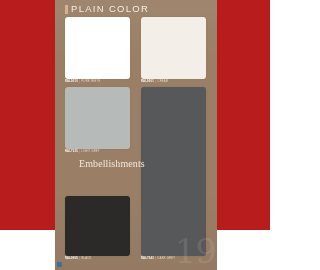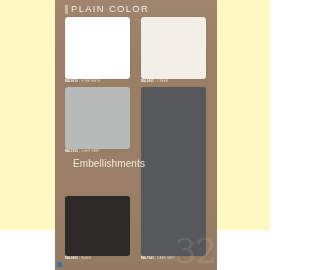--- a/index.html
+++ b/index.html
@@ -12,21 +12,21 @@
     height: 270px;
     overflow: hidden;
     font-family: "Liberation Sans", sans-serif;
     -webkit-font-smoothing: antialiased;
   }
 
   #page {
     position: relative;
     width: 270px;
     height: 230px;
-    background: #fef9c3;
+    background: #b91c1c;
   }
 
   
   #panel {
     position: absolute;
     left: 55px;
     top: 0px;
     width: 162px;
     height: 270px;
     background: #9a7f66;
@@ -114,24 +114,24 @@
 
   #card-black      { left: 10px;  top: 196px; width: 65px; }
   #card-black      .swatch { height: 60px; background: #2b2a28; }
 
   #card-darkgrey   { left: 86px;  top: 87px;  width: 65px; }
   #card-darkgrey   .swatch { height: 169px; background: #56585a; }
 
   
   #tagline {
     position: absolute;
-    left: 18px;
+    left: 24px;
     top: 158px;
     width: 72px;
-    font-family: Liberation Sans, sans-serif;
+    font-family: Liberation Serif, serif;
     font-size: 10px;
     line-height: 11.5px;
     color: #f1e8dd;
     font-weight: 300;
     letter-spacing: 0.1px;
   }
   #tagline .l2 { display: block; }
 
   
   #watermark {
@@ -211,18 +211,18 @@
         <span class="code">RAL9005</span>
         <span class="sep">|</span>
         <span class="name">BLACK</span>
       </div>
     </div>
 
     <div id="tagline">
       <span class="l1">Embellishments</span>
     </div>
 
-    <div id="watermark">32</div>
+    <div id="watermark">19</div>
 
     <div id="corner-chip"></div>
 
   </div>
 </div>
 
 </body></html>

